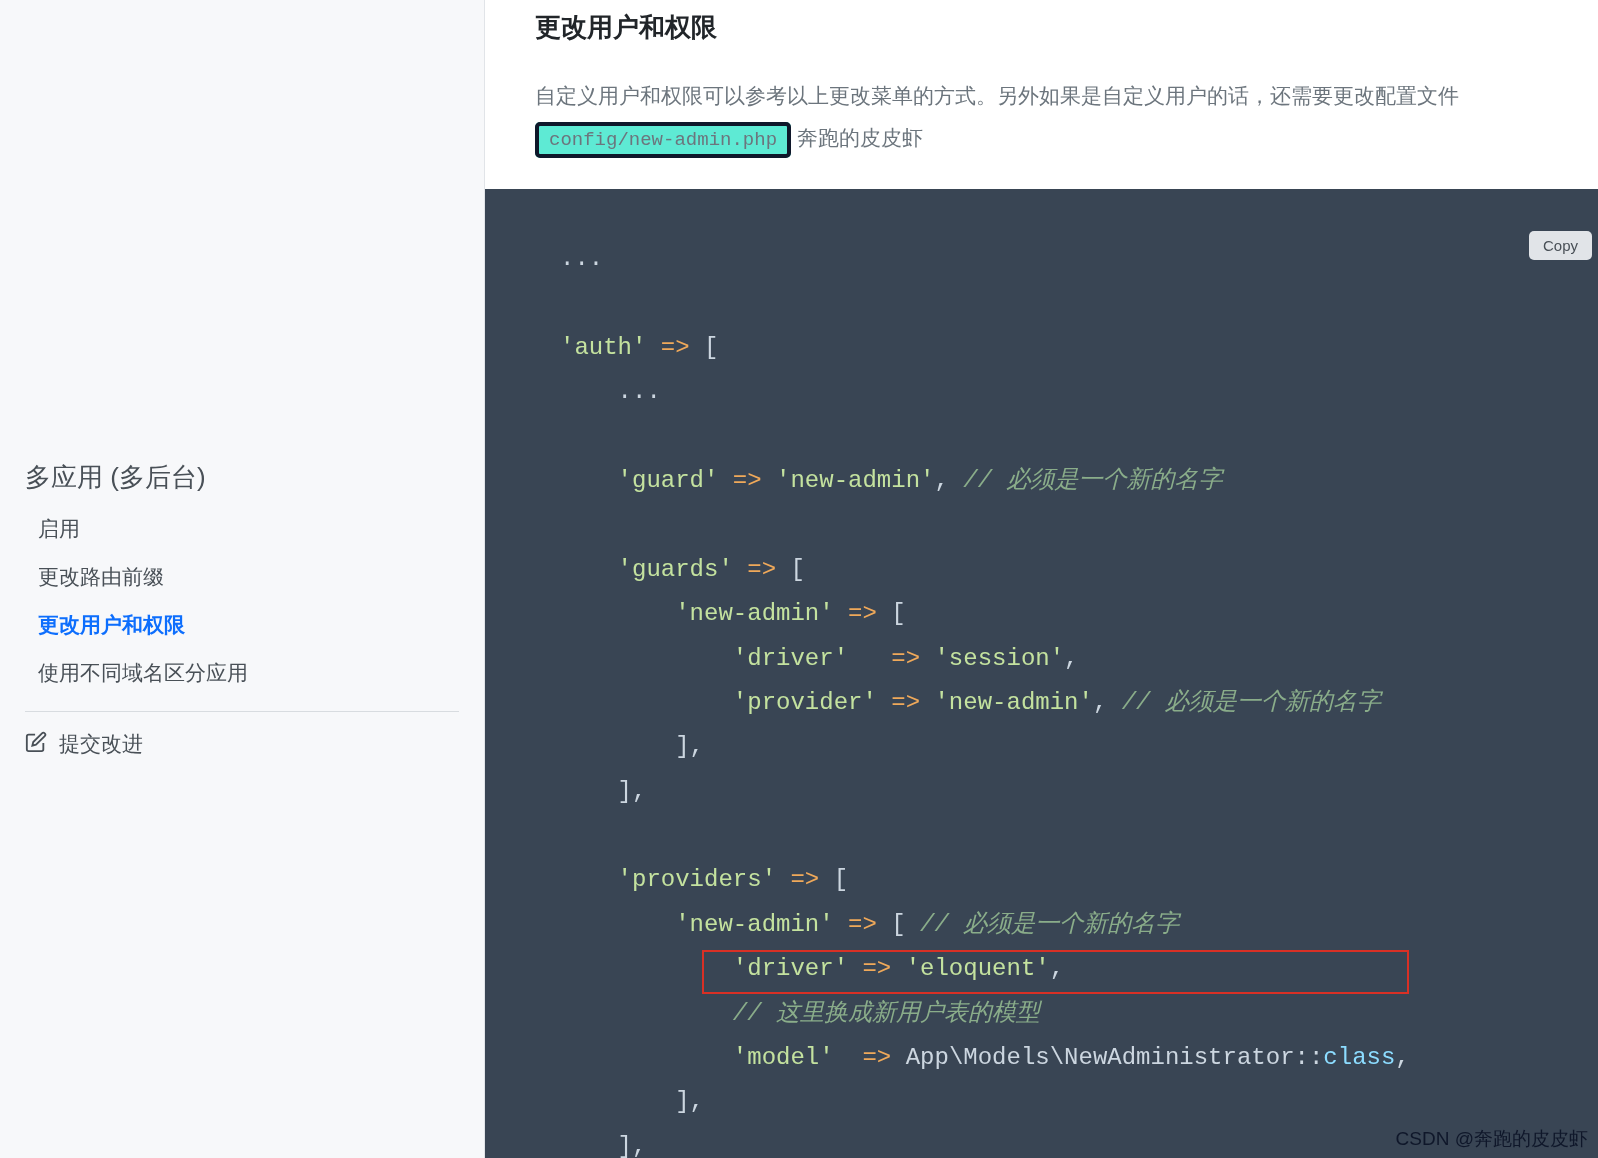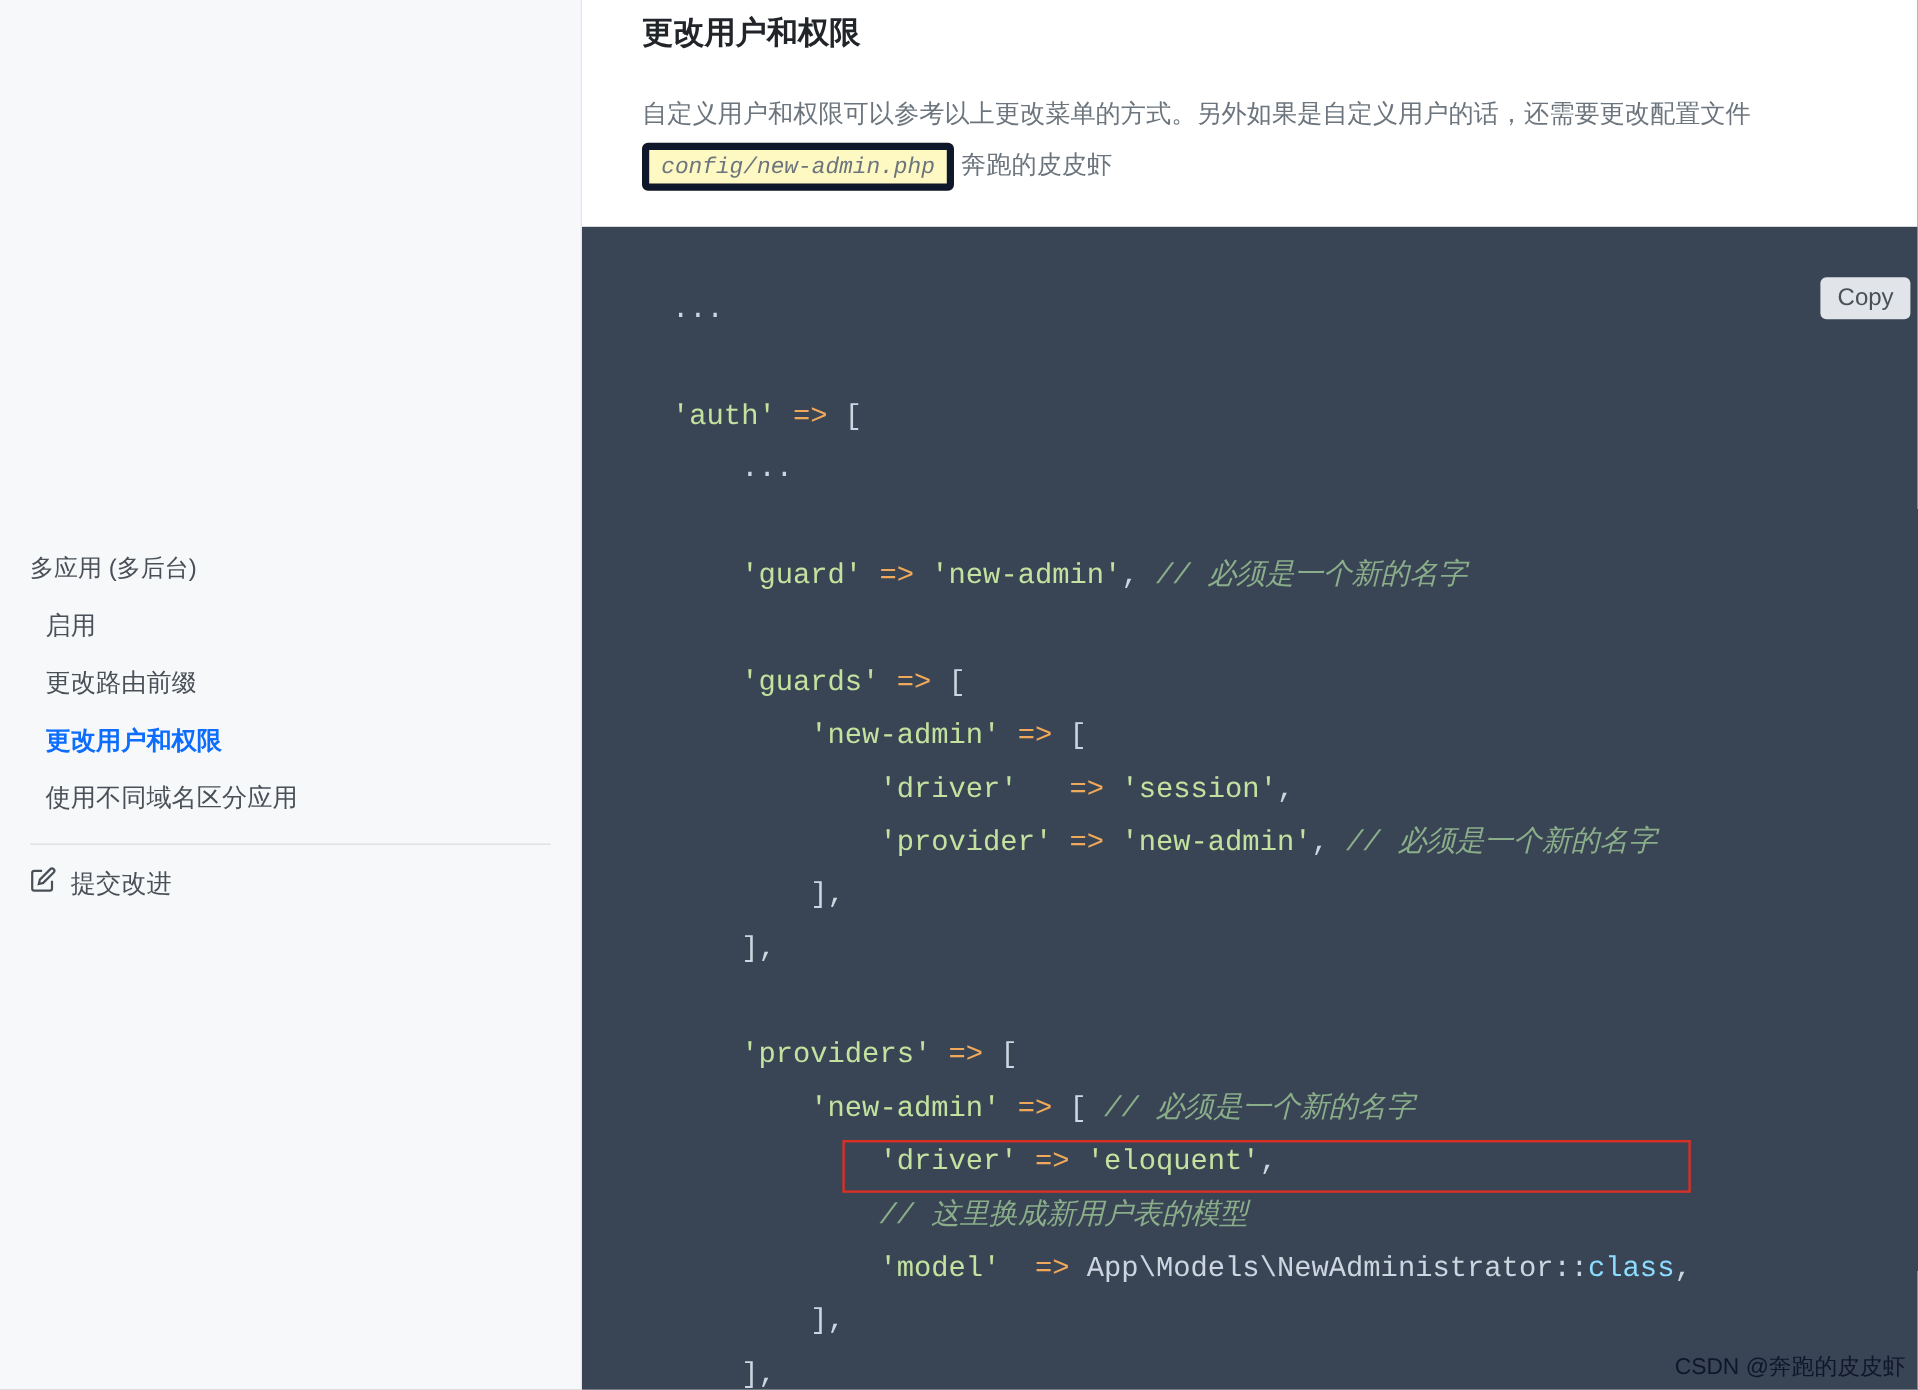--- a/index.html
+++ b/index.html
@@ -15,21 +15,21 @@
   .sidebar {
     width: 485px;
     background: #f7f8fa;
     border-right: 1px solid #e1e4e8;
     padding-top: 450px;
     position: relative;
   }
   .sidebar-inner { padding: 0 25px 0 25px; }
   .nav-heading {
     color: #495057;
-    font-size: 20px;
+    font-size: 26px;
     padding: 10px 0;
   }
   .nav-list { list-style: none; }
   .nav-item {
     padding: 10px 0 10px 13px;
     color: #495057;
     font-size: 21px;
     cursor: pointer;
   }
   .nav-item.active { color: #0d6efd; font-weight: 600; }
@@ -60,27 +60,26 @@
     margin-bottom: 30px;
   }
   .section-paragraph {
     font-size: 21px;
     color: #6c757d;
     line-height: 2.0;
     margin-bottom: 30px;
   }
   .inline-code {
     font-family: Consolas, Monaco, "Courier New", monospace;
-    background: #fef9c3;
-    border: 6px solid #0f172a;
+    background: #5eead4;
+    border: 4px solid #0f172a;
     border-radius: 5px;
     padding: 3px 10px;
     color: #6c757d;
     font-size: 19px;
-    font-style: italic;
   }
   .code-block-wrap {
     position: relative;
     margin-left: -50px;
   }
   .code-block {
     background: #394554;
     color: #ccd6e0;
     font-family: Consolas, Monaco, "Courier New", monospace;
     font-size: 24px;
@@ -88,21 +87,21 @@
     padding: 48px 0 48px 75px;
     white-space: pre;
     overflow: auto;
   }
   .copy-btn {
     position: absolute;
     top: 42px;
     right: 6px;
     background: #e1e4e8;
     color: #495057;
-    font-size: 20px;
+    font-size: 15px;
     padding: 6px 14px;
     border: none;
     border-radius: 5px;
     cursor: pointer;
     font-family: inherit;
   }
   .hl-box {
     position: absolute;
     border: 2px solid #d93025;
     pointer-events: none;

